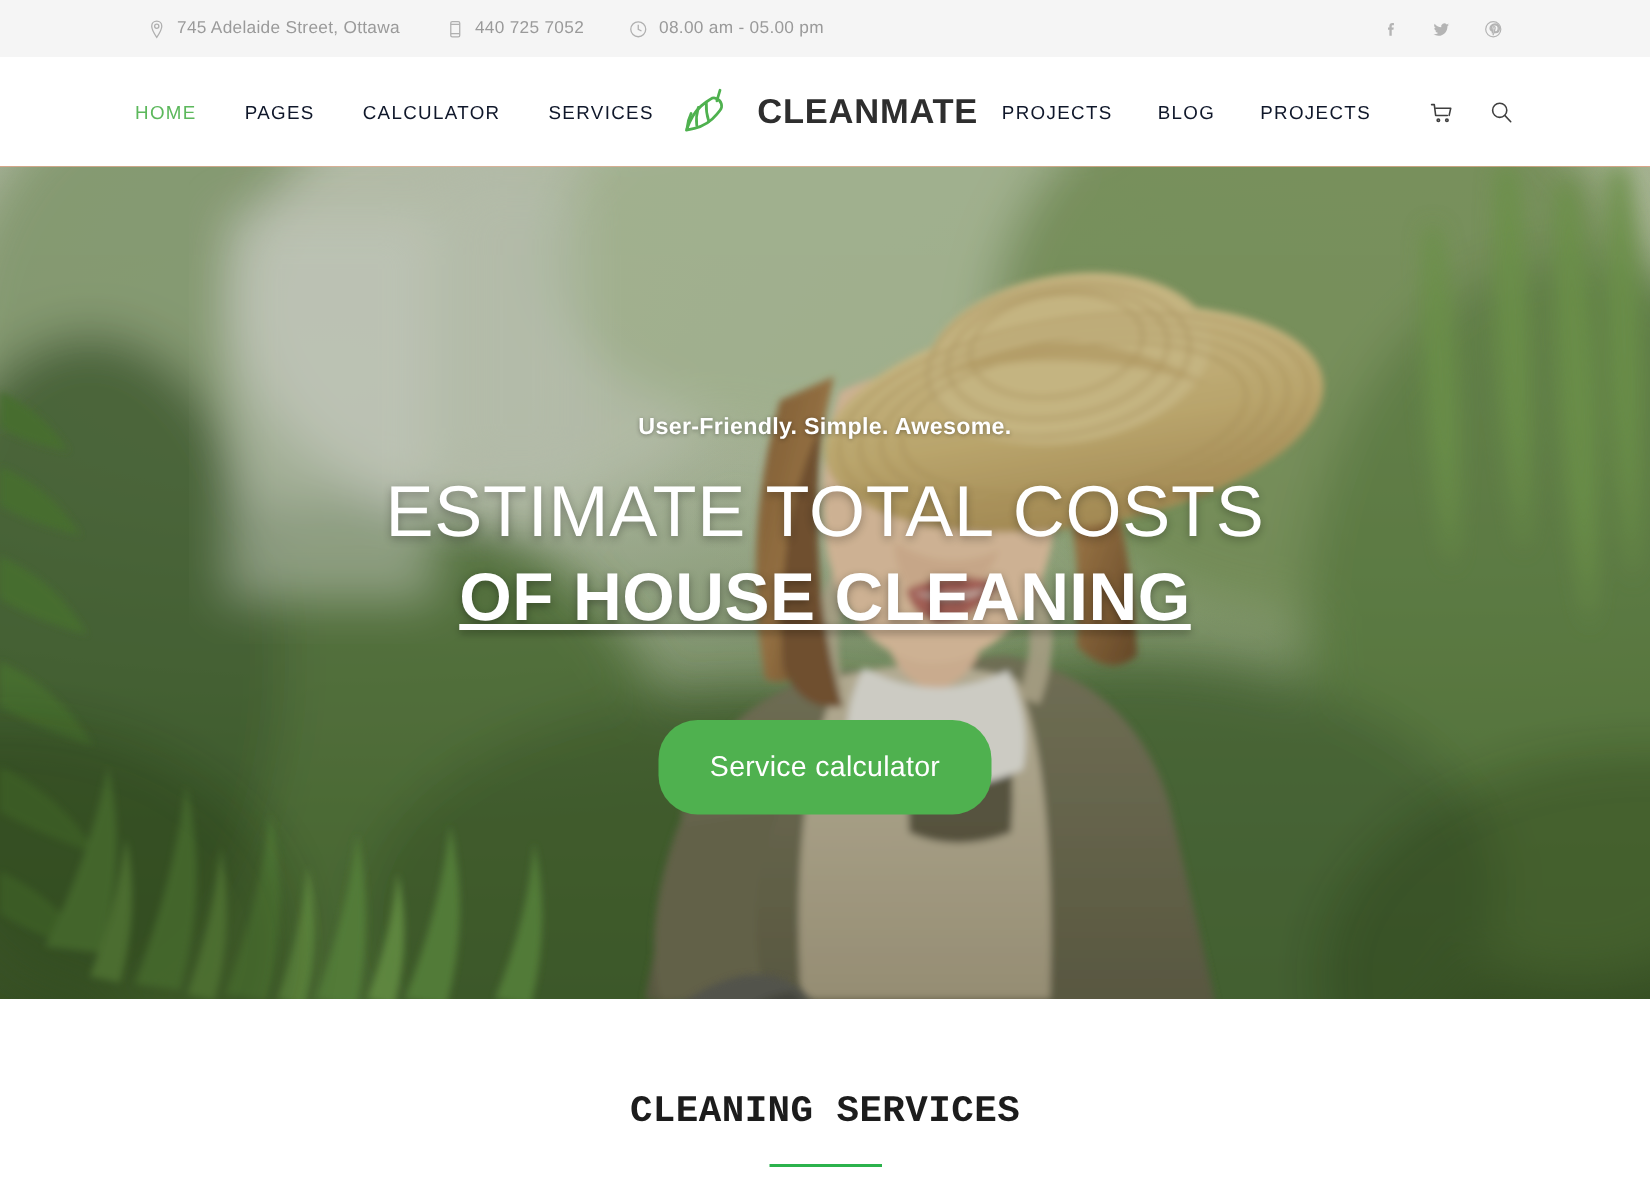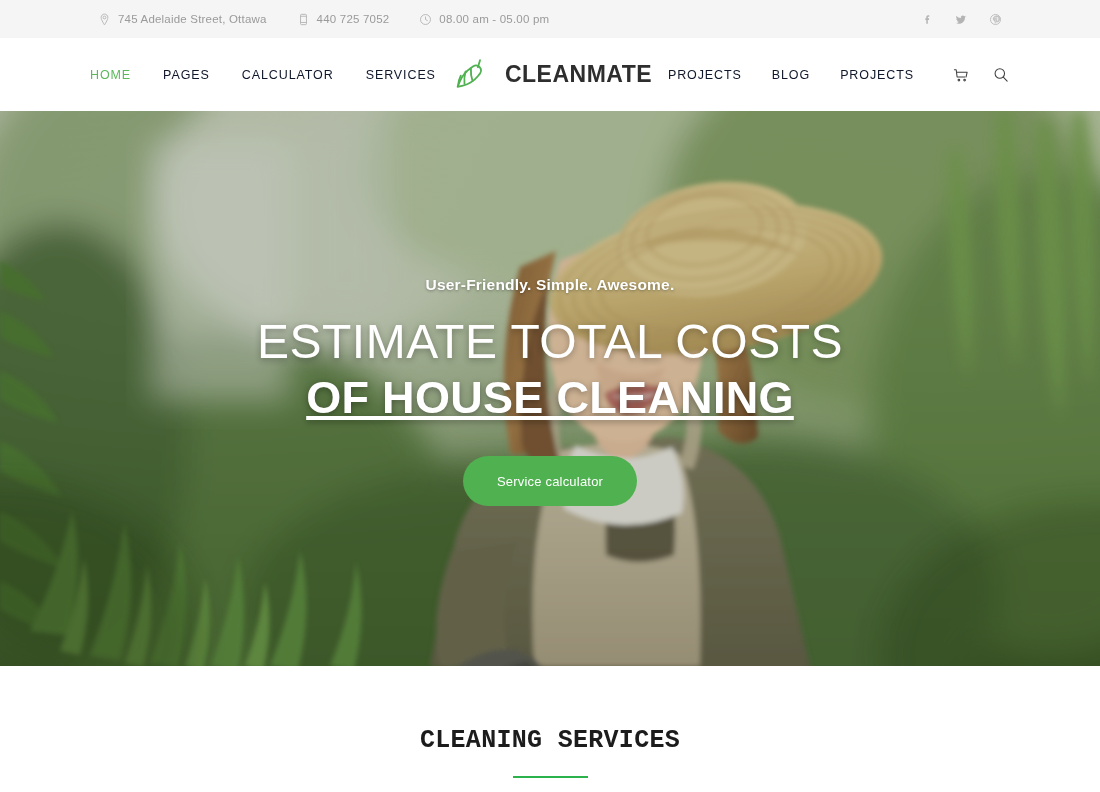--- a/index.html
+++ b/index.html
@@ -156,29 +156,29 @@
     margin-top: 6px;
     font-size: 45px;
     font-weight: bold;
     color: #ffffff;
     letter-spacing: 0.3px;
     line-height: 1.08;
     text-shadow: 0 2px 6px rgba(0,0,0,0.35);
     text-decoration: underline;
   }
   .hero-btn {
-    margin-top: 34px;
+    margin-top: 58px;
     background: #4fb14f;
     color: #ffffff;
     border: none;
     border-radius: 26px;
-    font-size: 13px;
+    font-size: 19px;
     font-family: "Liberation Sans", sans-serif;
     padding: 0 34px;
-    height: 50px;
+    height: 63px;
     min-width: 145px;
     cursor: pointer;
     letter-spacing: 0.2px;
   }
 
   
   .services {
     background: #ffffff;
     height: 127px;
     display: flex;

